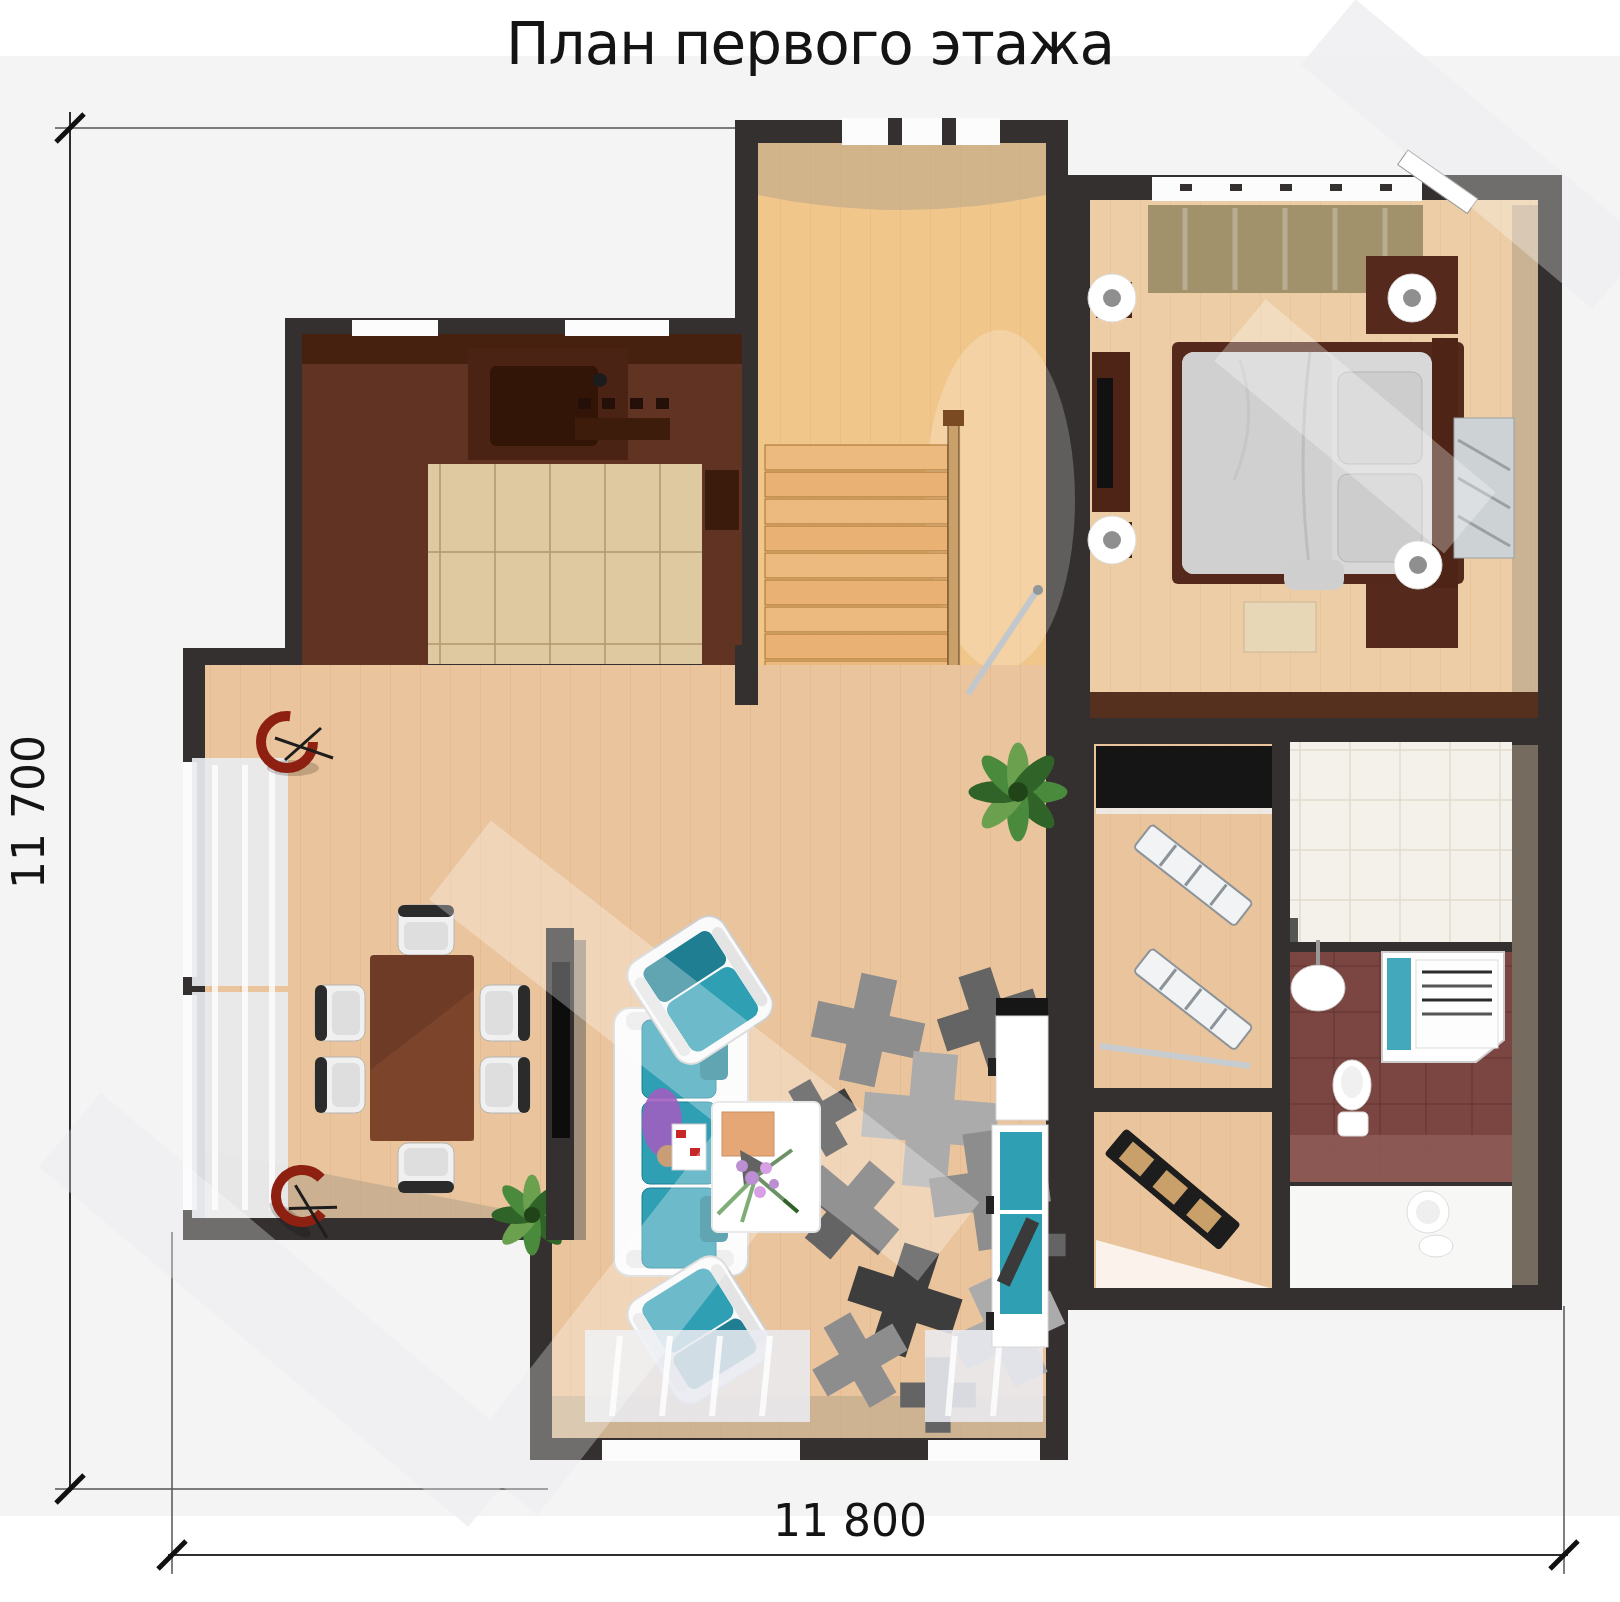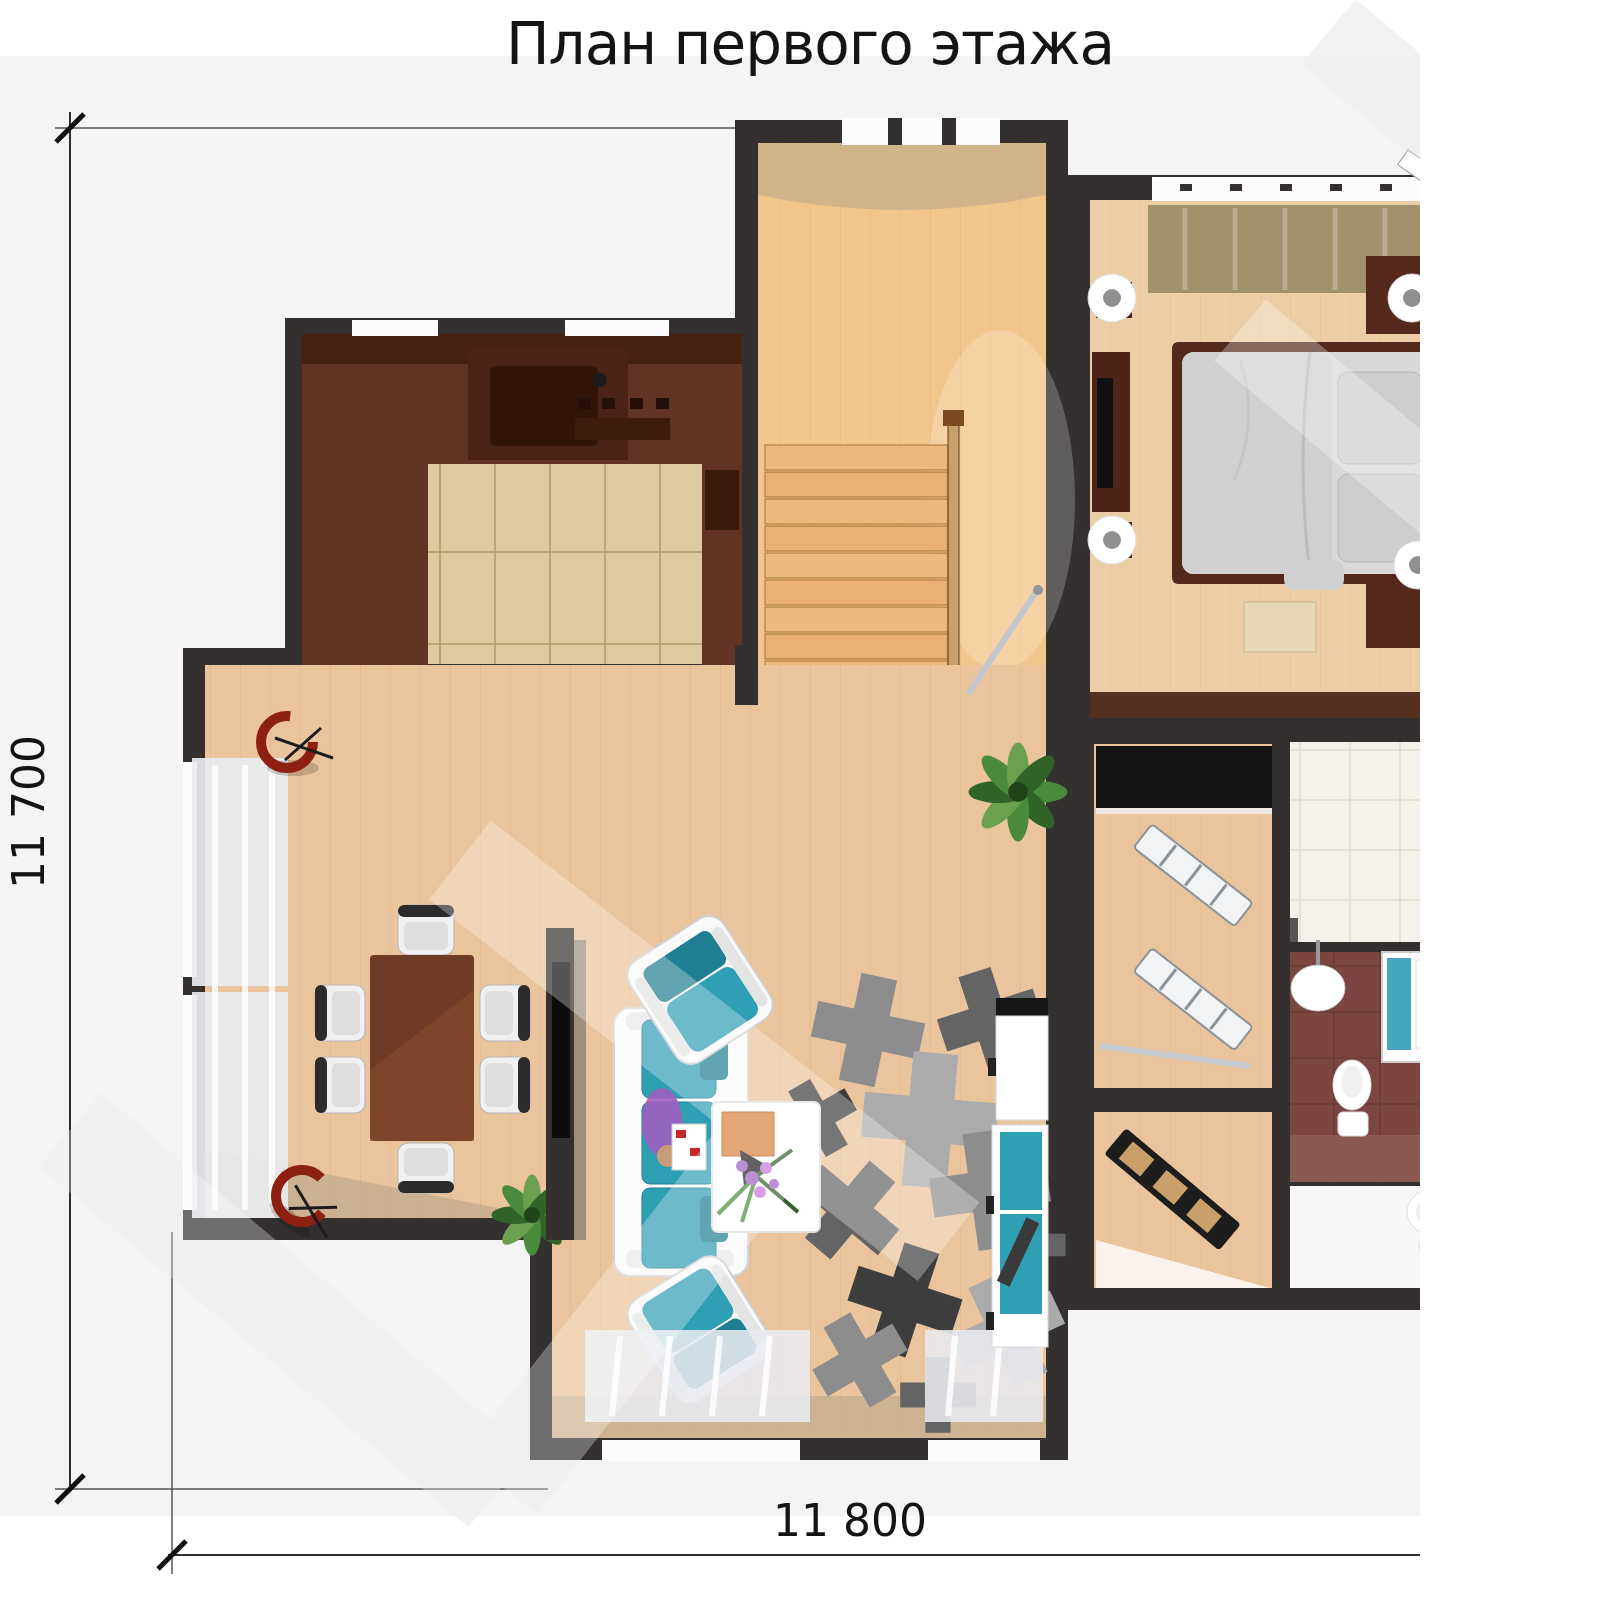--- a/index.html
+++ b/index.html
@@ -8,21 +8,21 @@
     --tile:#dec9a1; --cab:#603323; --cabdark:#46210f;
     --teal:#2f9fb4; --tealdark:#1f7e92; --offwhite:#f3f1ea;
     --maroon:#7b4541; --maroonlight:#8d5a55;
     --rug1:#ababab; --rug2:#8d8d8d; --rug3:#646464; --rug4:#3d3d3d;
     --olive:#998c66; --bedgray:#d8d8d8; --curtain:#e9ebf0;
     --red:#8e2012; --green:#4a8a3c; --greendark:#2f6327;
     --beige:#b6a58b; --bench:#e7d7b6; --table:#6e3b26;
     --purple:#a05ec0; --skin:#c99d76; --wm:#e9e9ee;
   }
   html,body{margin:0;padding:0;background:#fff;}
-  .stage{position:relative;width:1420px;height:1602px;background:var(--paper);overflow:hidden;
+  .stage{position:relative;width:1620px;height:1602px;background:var(--paper);overflow:hidden;
          font-family:"DejaVu Sans", sans-serif;}
   svg{position:absolute;left:0;top:0;}
   .wall{fill:var(--wall);}
   .wood{fill:var(--wood);} .woodlight{fill:var(--woodlight);} .woodbed{fill:var(--woodbed);}
   .tealF{fill:var(--teal);} .tealD{fill:var(--tealdark);}
   .rug1{fill:var(--rug1);} .rug2{fill:var(--rug2);} .rug3{fill:var(--rug3);} .rug4{fill:var(--rug4);}
   text{fill:var(--ink);}
   .title-text{font-size:58px;letter-spacing:-1px;}
   .dim-text{font-size:44px;}
   .dimline{stroke:var(--dim);stroke-width:2;fill:none;}

